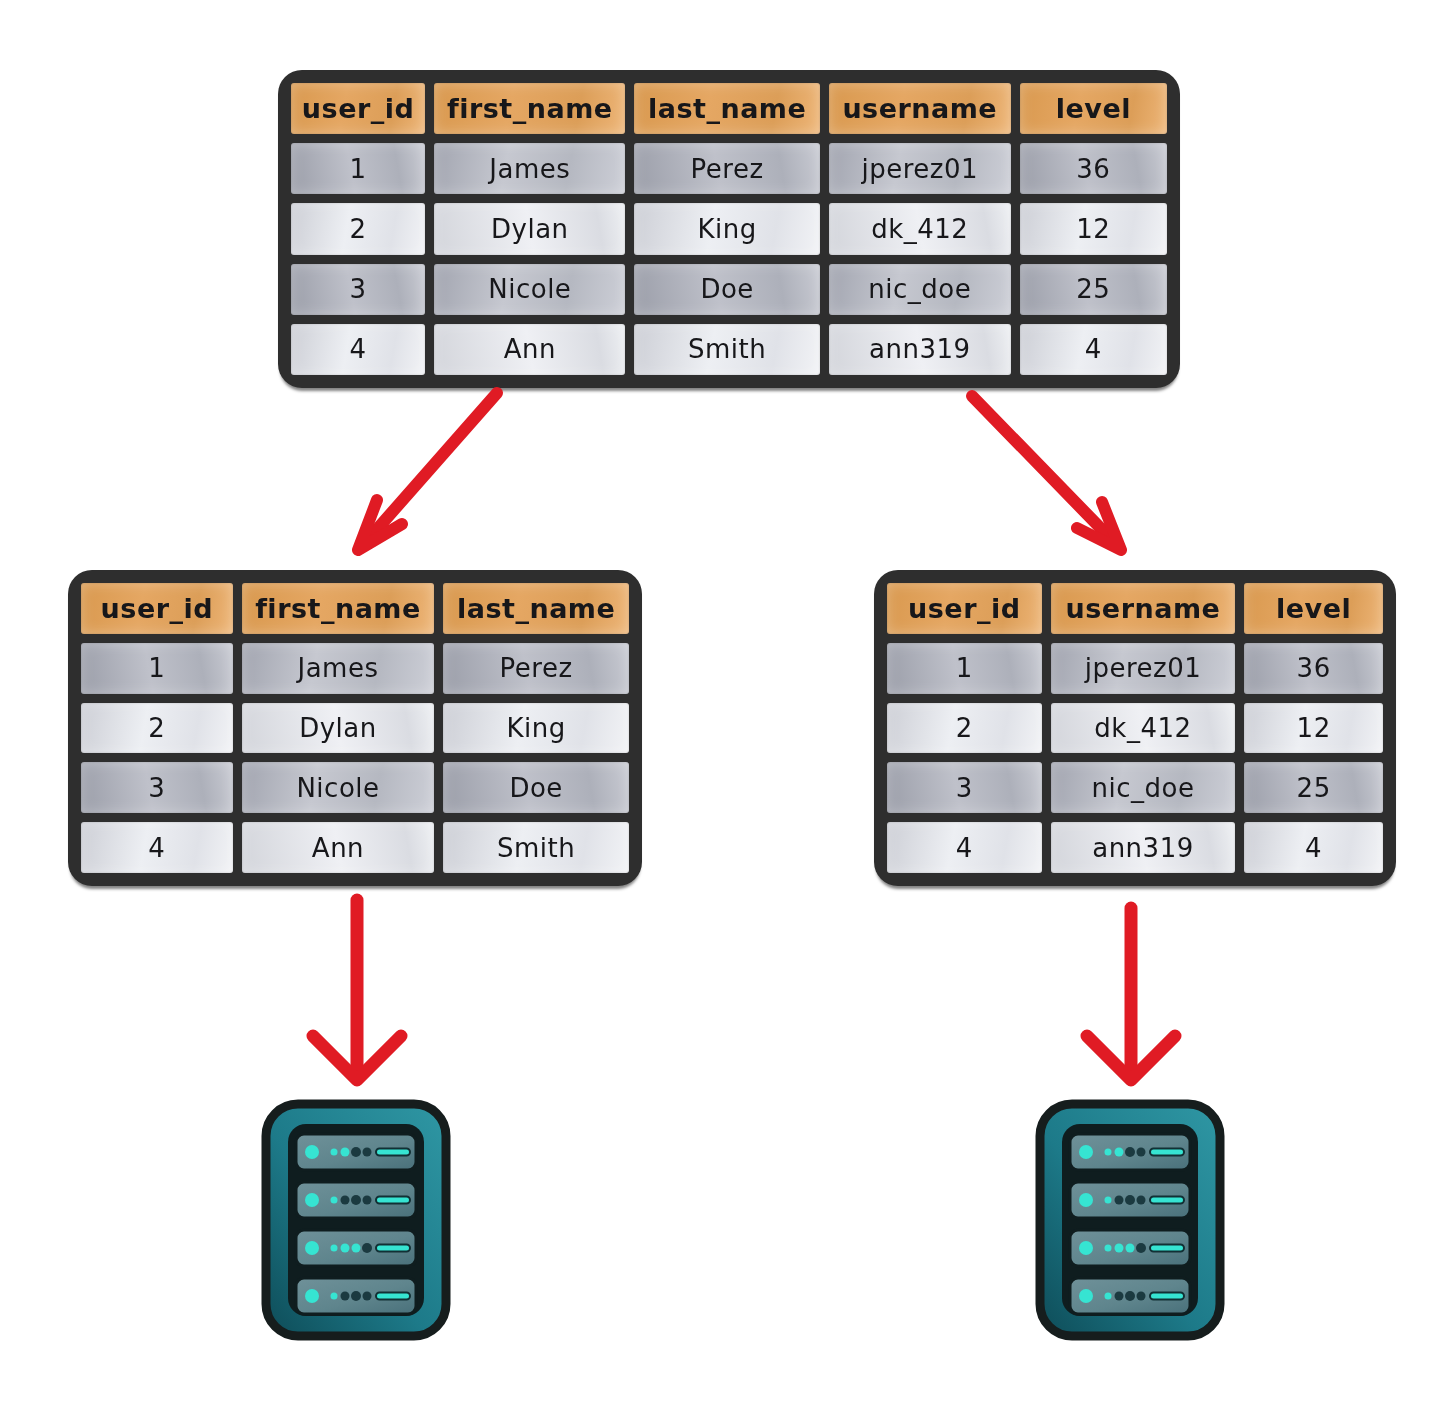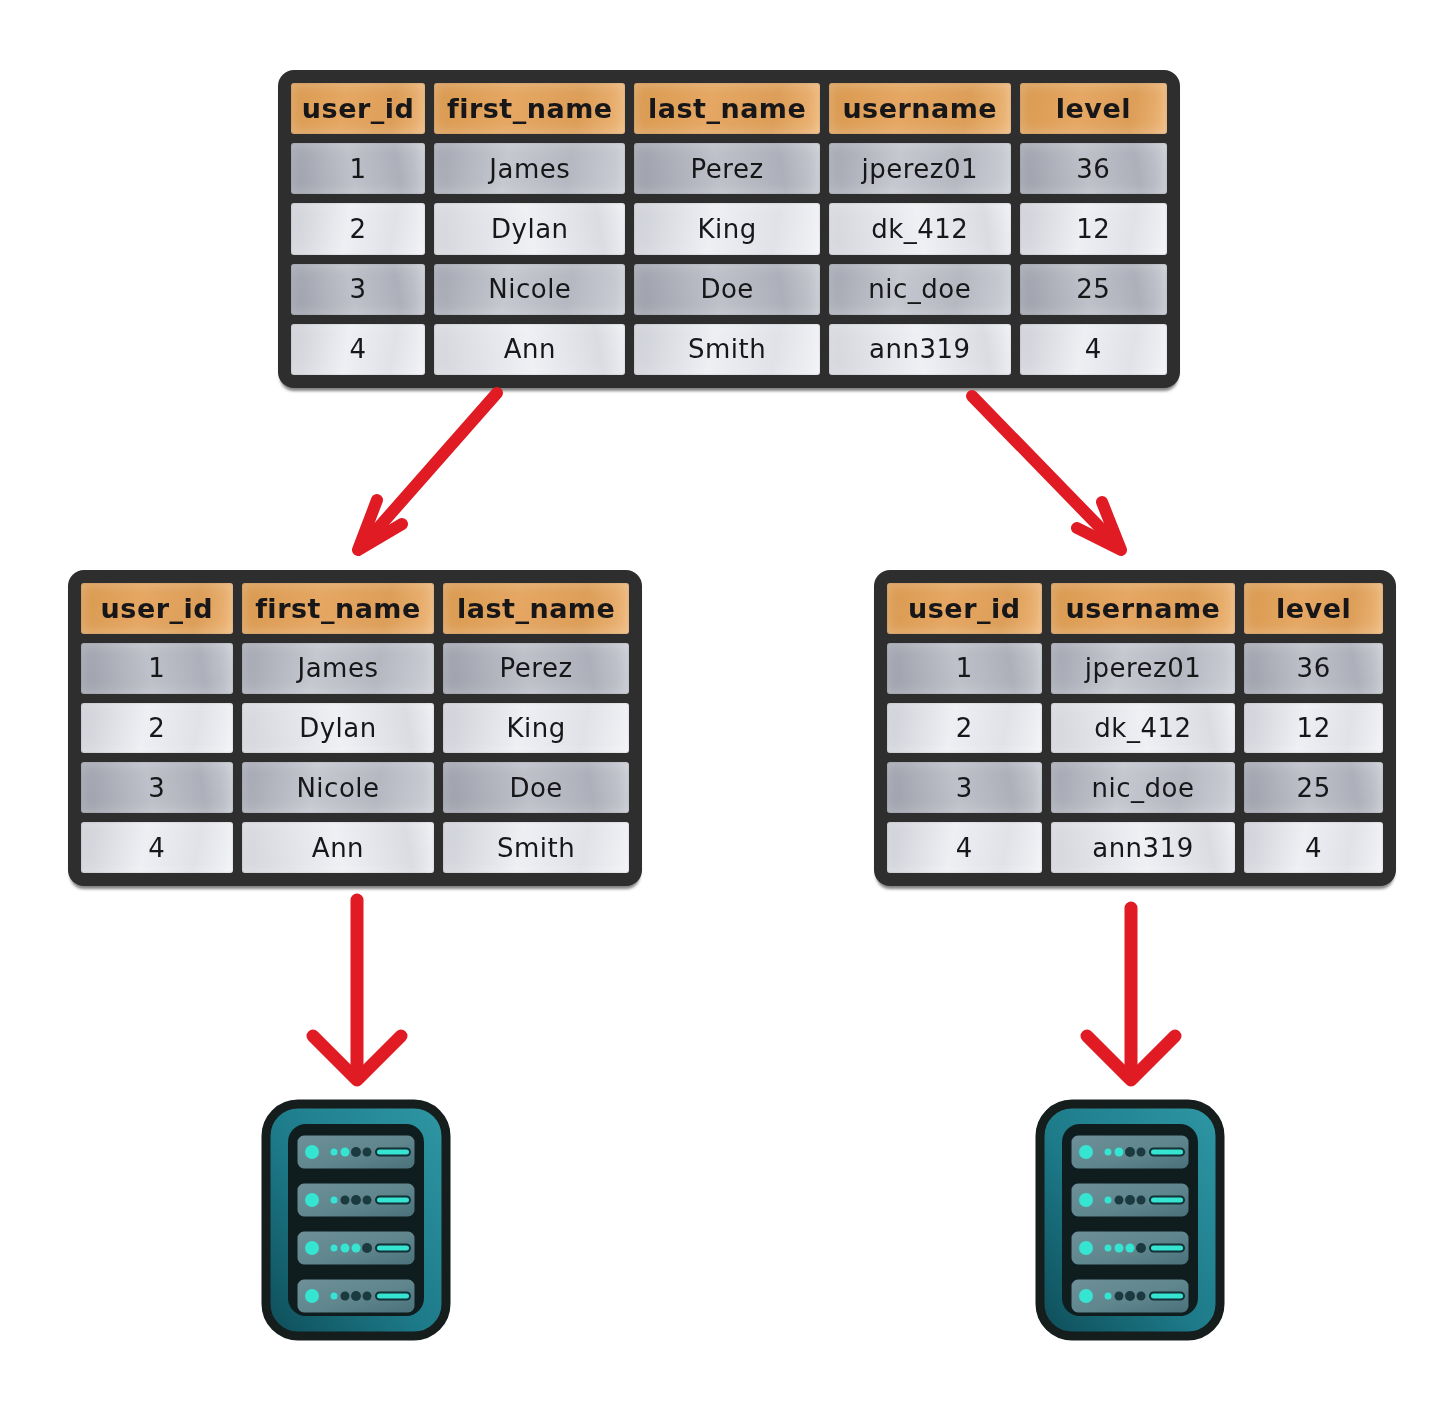--- a/index.html
+++ b/index.html
@@ -17,21 +17,21 @@
     --server-border:#161d1d;
   }
   *{margin:0;padding:0;box-sizing:border-box;}
   body{background:#ffffff;font-family:"DejaVu Sans","Liberation Sans",sans-serif;}
   .canvas{position:relative;width:1456px;height:1408px;background:var(--background);overflow:hidden;}
 
   
   .table-frame{
     position:absolute;
     background:var(--table-frame);
-    border-radius:16px;
+    border-radius:24px;
     padding:13px;
     box-shadow:0 5px 3px -2px rgba(30,30,30,.55);
     display:grid;
     gap:9px;
   }
   .cols-main{grid-template-columns:144fr 205fr 199fr 195fr 158fr;grid-template-rows:repeat(5,1fr);}
   .cols-left{grid-template-columns:156fr 198fr 191fr;grid-template-rows:repeat(5,1fr);}
   .cols-right{grid-template-columns:165fr 197fr 148fr;grid-template-rows:repeat(5,1fr);}
 
   .cell{

